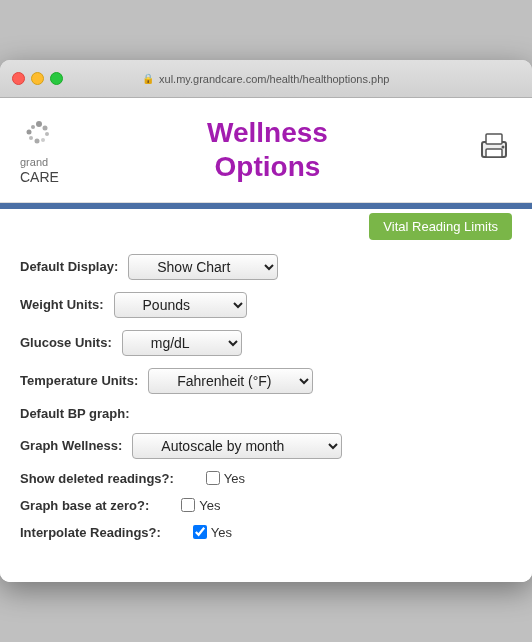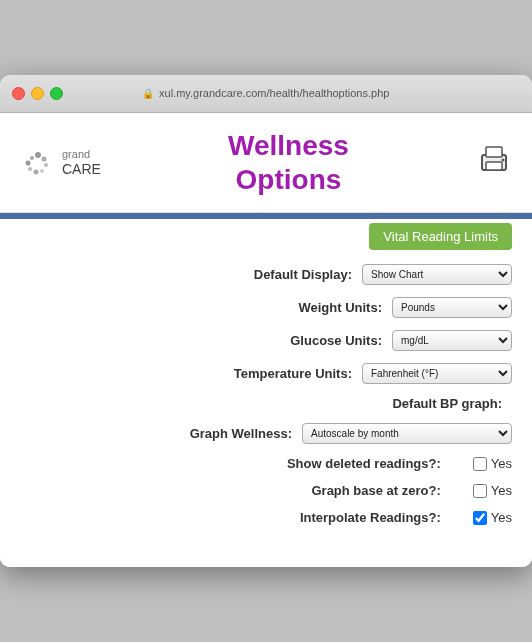--- a/index.html
+++ b/index.html
@@ -75,20 +75,21 @@
       display: flex;
       align-items: center;
       justify-content: space-between;
       border-bottom: 1px solid #ddd;
     }
 
     .logo-area {
       display: flex;
       align-items: center;
       gap: 6px;
+      flex-direction: column;
     }
 
     .logo-dots {
       width: 36px;
       height: 36px;
       position: relative;
     }
 
     .logo-text {
       font-size: 13px;
@@ -139,35 +140,35 @@
 
     .form-area {
       background: white;
       padding: 10px 20px 30px 20px;
     }
 
     .form-row {
       display: flex;
       align-items: center;
       margin-bottom: 12px;
-      justify-content: flex-end;
+      justify-content: flex-start;
     }
 
     .form-label {
       font-size: 13px;
       font-weight: 600;
       color: #333;
       text-align: right;
       margin-right: 10px;
       white-space: nowrap;
     }
 
     .form-select {
-      font-size: 10px;
-      padding: 3px 4px;
+      font-size: 14px;
+      padding: 3px 24px;
       border: 1px solid #aaa;
       border-radius: 4px;
       background: linear-gradient(to bottom, #fefefe, #e8e8e8);
       color: #222;
       cursor: pointer;
       appearance: auto;
       -webkit-appearance: auto;
     }
 
     .form-select.short { min-width: 120px; }

